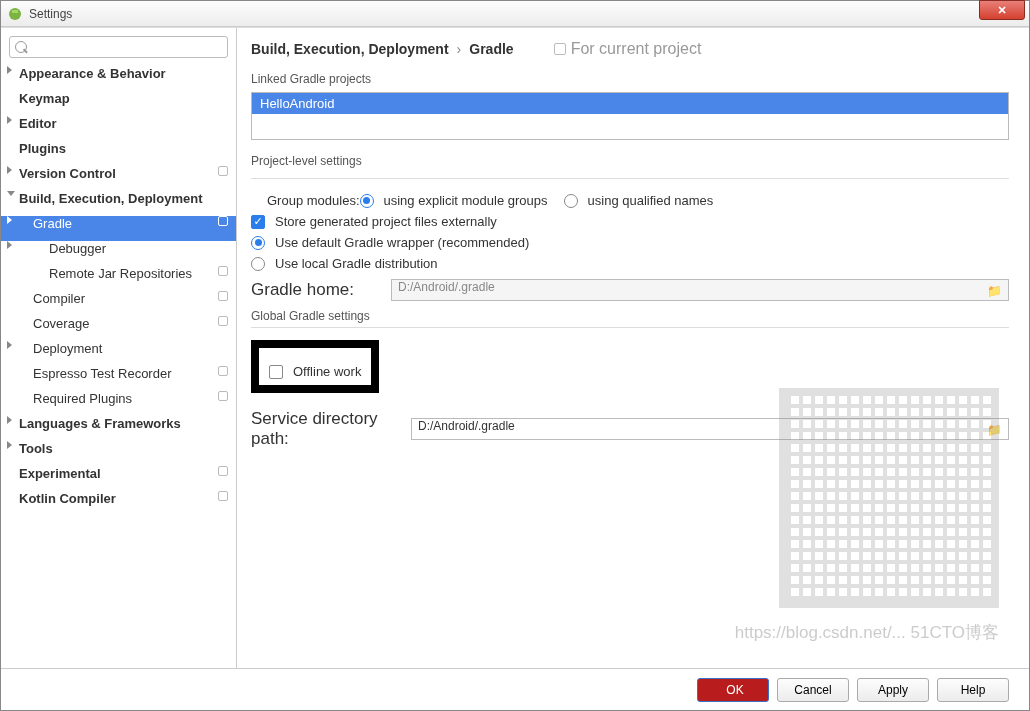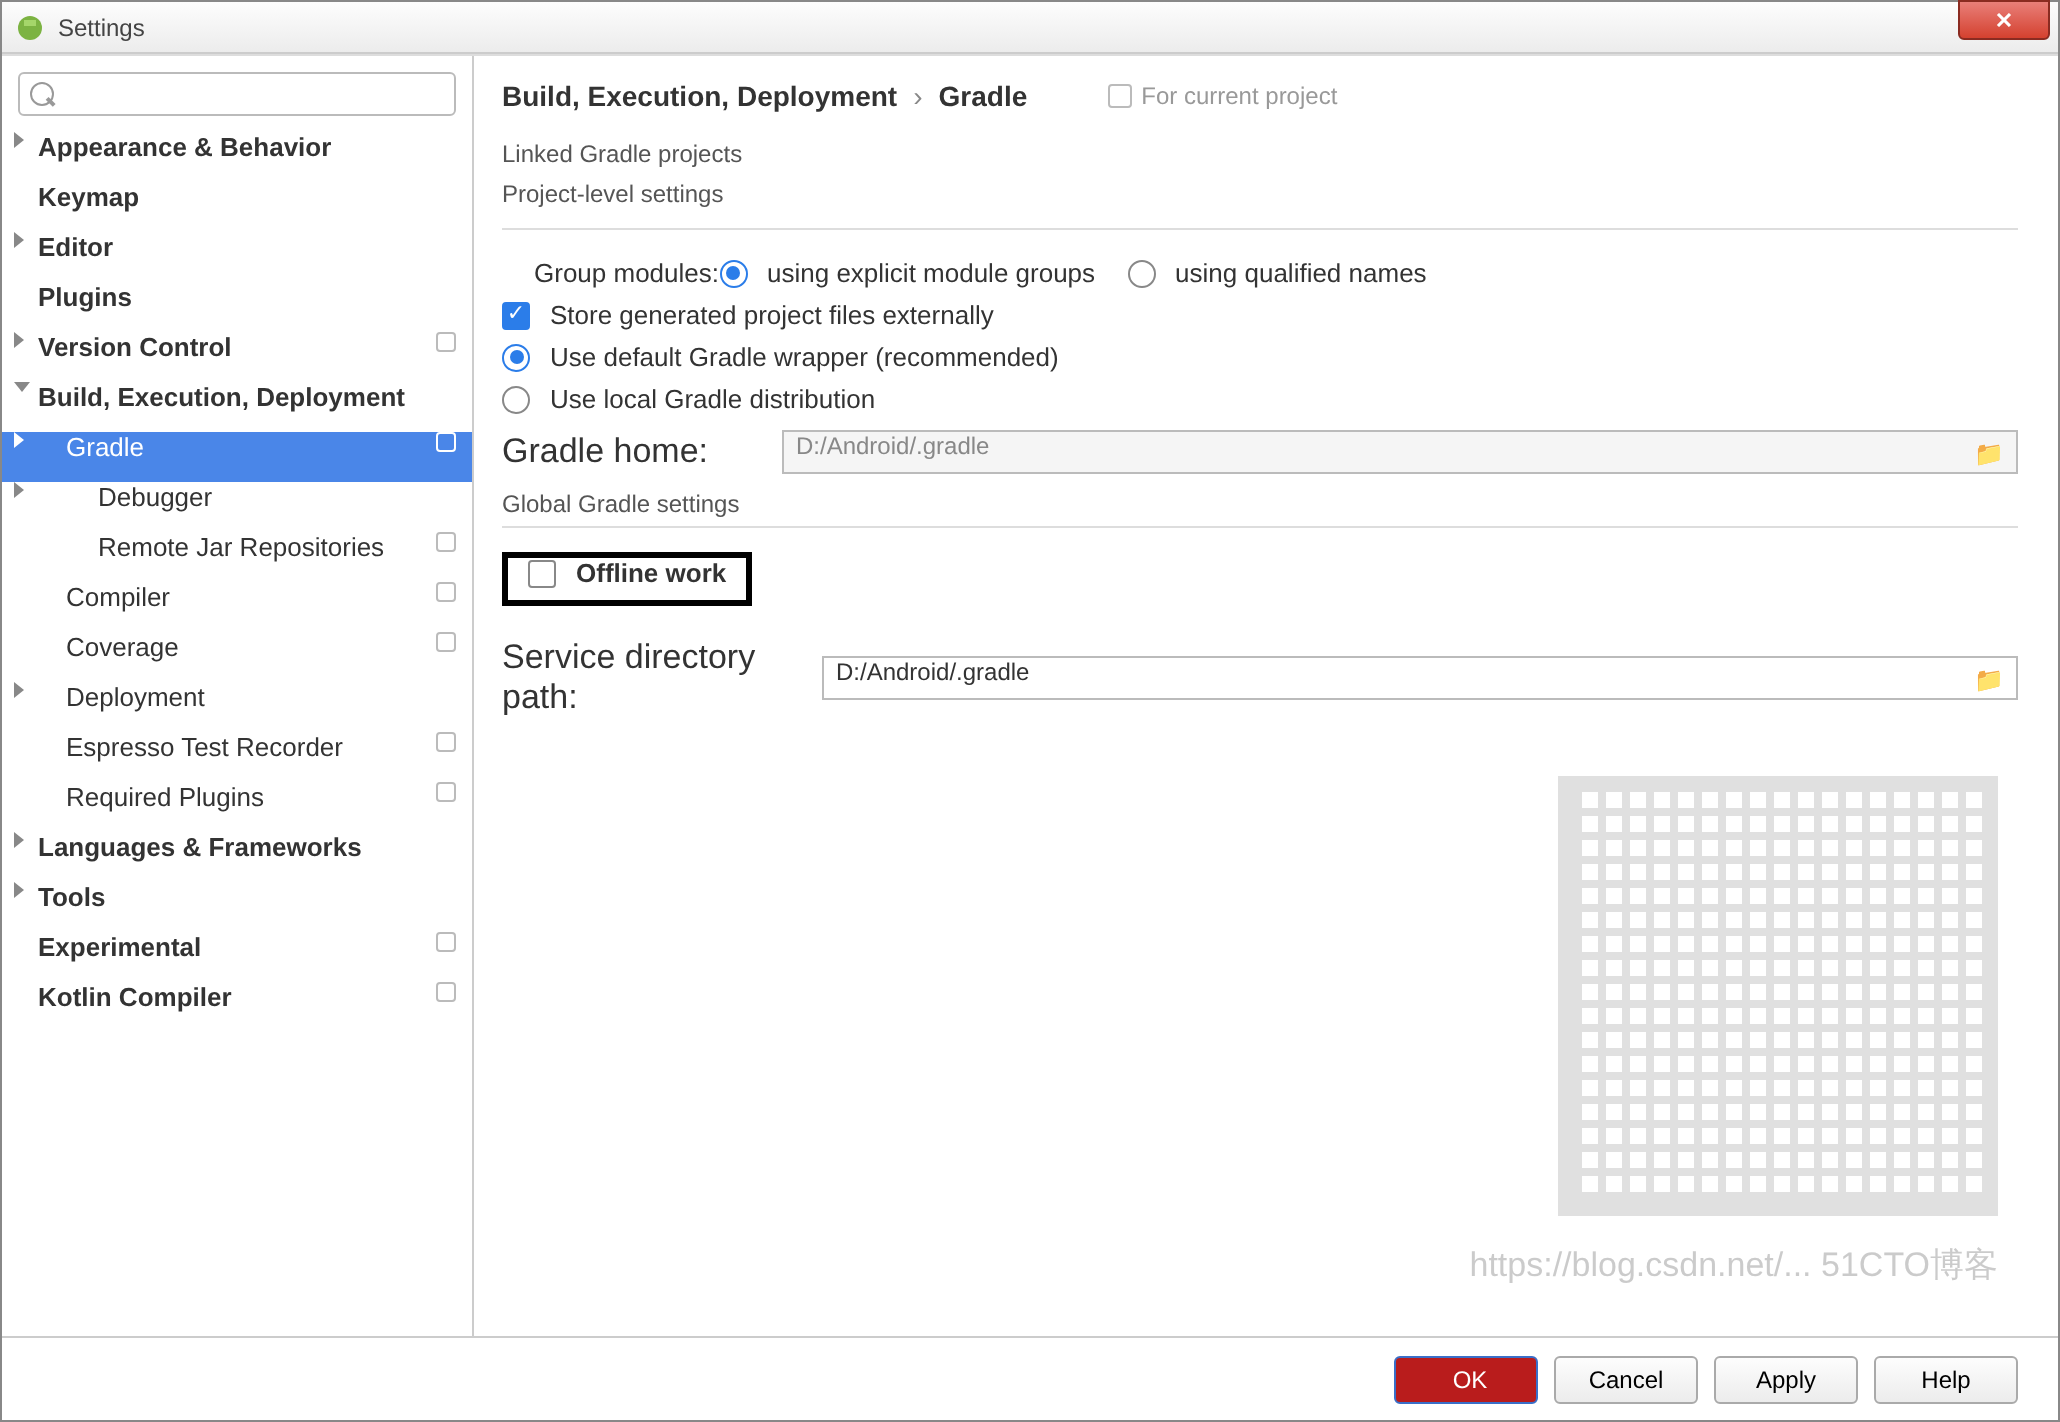--- a/index.html
+++ b/index.html
@@ -24,41 +24,41 @@
 .tree-item .arrow.down { border-left: 4px solid transparent; border-right: 4px solid transparent; border-top: 5px solid #888; }
 .tree-item .badge { position: absolute; right: 8px; width: 10px; height: 10px; border: 1px solid #bbb; border-radius: 2px; }
 .tree-item.child { padding-left: 32px; }
 .tree-item.child2 { padding-left: 48px; }
 .tree-item.selected { background: #4a86e8; color: #fff; }
 .tree-item.selected .arrow.right { border-left-color: #fff; }
 .tree-item.selected .badge { border-color: #fff; }
 .main { flex: 1; padding: 12px 20px 8px 14px; display: flex; flex-direction: column; }
 .breadcrumb { display: flex; align-items: center; font-size: 14px; font-weight: bold; color: #333; margin-bottom: 14px; }
 .breadcrumb .sep { margin: 0 8px; color: #888; font-weight: normal; }
-.for-proj { margin-left: 40px; font-size: 12px; font-weight: normal; color: #999; display: inline-flex; align-items: center; }
+.for-proj { margin-left: 40px; font-size: 16px; font-weight: normal; color: #999; display: inline-flex; align-items: center; }
 .for-proj::before { content: ""; width: 10px; height: 10px; border: 1px solid #bbb; border-radius: 2px; margin-right: 5px; }
 .section-label { font-size: 12px; color: #555; margin-bottom: 6px; }
 .project-list { border: 1px solid #bbb; height: 48px; margin-bottom: 14px; background: #fff; }
 .project-list .proj-item { background: #4a86e8; color: #fff; padding: 3px 8px; font-size: 13px; }
 .settings-block { font-size: 13px; color: #333; }
 .row { display: flex; align-items: center; margin: 6px 0; }
 .row-indent { padding-left: 16px; }
 .row label { margin-left: 6px; }
 .radio { width: 14px; height: 14px; border: 1.5px solid #888; border-radius: 50%; display: inline-flex; align-items: center; justify-content: center; margin-right: 4px; cursor: pointer; }
 .radio.checked::after { content: ""; width: 7px; height: 7px; background: #2b7de9; border-radius: 50%; }
 .radio.checked { border-color: #2b7de9; }
 .checkbox { width: 14px; height: 14px; border: 1.5px solid #888; border-radius: 2px; display: inline-flex; align-items: center; justify-content: center; margin-right: 4px; cursor: pointer; background: #fff; }
 .checkbox.checked { background: #2b7de9; border-color: #2b7de9; }
 .checkbox.checked::after { content: "✓"; color: #fff; font-size: 11px; line-height: 1; }
 .field-row { display: flex; align-items: center; margin: 8px 0; }
 .field-label { width: 140px; font-size: 17px; }
 .field-input { flex: 1; height: 22px; border: 1px solid #bbb; background: #f5f5f5; padding: 0 6px; font-size: 12px; color: #888; position: relative; }
 .field-input.editable { background: #fff; color: #333; }
 .folder-icon { position: absolute; right: 6px; top: 4px; color: #bbb; font-size: 12px; }
-.highlight-box { border: 3px solid #000000; padding: 0 10px 6px 10px; display: inline-block; margin: 4px 0 8px 0; font-weight: bold; }
+.highlight-box { border: 8px solid #000000; padding: 16px 10px 6px 10px; display: inline-block; margin: 4px 0 8px 0; }
 .highlight-box .row { margin: 0; }
 .separator { border-top: 1px solid #ddd; margin: 4px 0 8px 0; }
 .footer { height: 42px; border-top: 1px solid #ccc; display: flex; align-items: center; justify-content: flex-end; padding-right: 20px; gap: 8px; }
 .btn { min-width: 72px; height: 24px; border: 1px solid #aaa; border-radius: 3px; background: linear-gradient(#fdfdfd,#ececec); font-size: 12px; cursor: pointer; padding: 0 14px; }
 .btn.primary { background: #b91c1c; color: #fff; border-color: #3a6fc8; padding-left: 18px; }
 .qr-placeholder { position: absolute; right: 30px; bottom: 60px; width: 220px; height: 220px; opacity: 0.25; background:
   repeating-linear-gradient(0deg, #888 0 4px, transparent 4px 12px),
   repeating-linear-gradient(90deg, #888 0 4px, transparent 4px 12px);
   border: 8px solid #888; pointer-events: none; }
 .watermark { position: absolute; right: 30px; bottom: 24px; font-size: 17px; color: #aaa; opacity: 0.6; pointer-events: none; }
@@ -163,20 +163,23 @@
 
     <div class="main" style="position:relative;">
       <div class="breadcrumb">
         <span>Build, Execution, Deployment</span>
         <span class="sep">›</span>
         <span>Gradle</span>
         <span class="for-proj">For current project</span>
       </div>
 
       <div class="section-label">Linked Gradle projects</div>
+      <div class="project-list">
+        <div class="proj-item">HelloAndroid</div>
+      </div>
 
       <div class="section-label">Project-level settings</div>
       <div class="separator"></div>
 
       <div class="settings-block">
         <div class="row row-indent">
           <span style="">Group modules:</span>
           <span class="radio checked"></span>
           <label style="margin-right:16px;">using explicit module groups</label>
           <span class="radio"></span>

